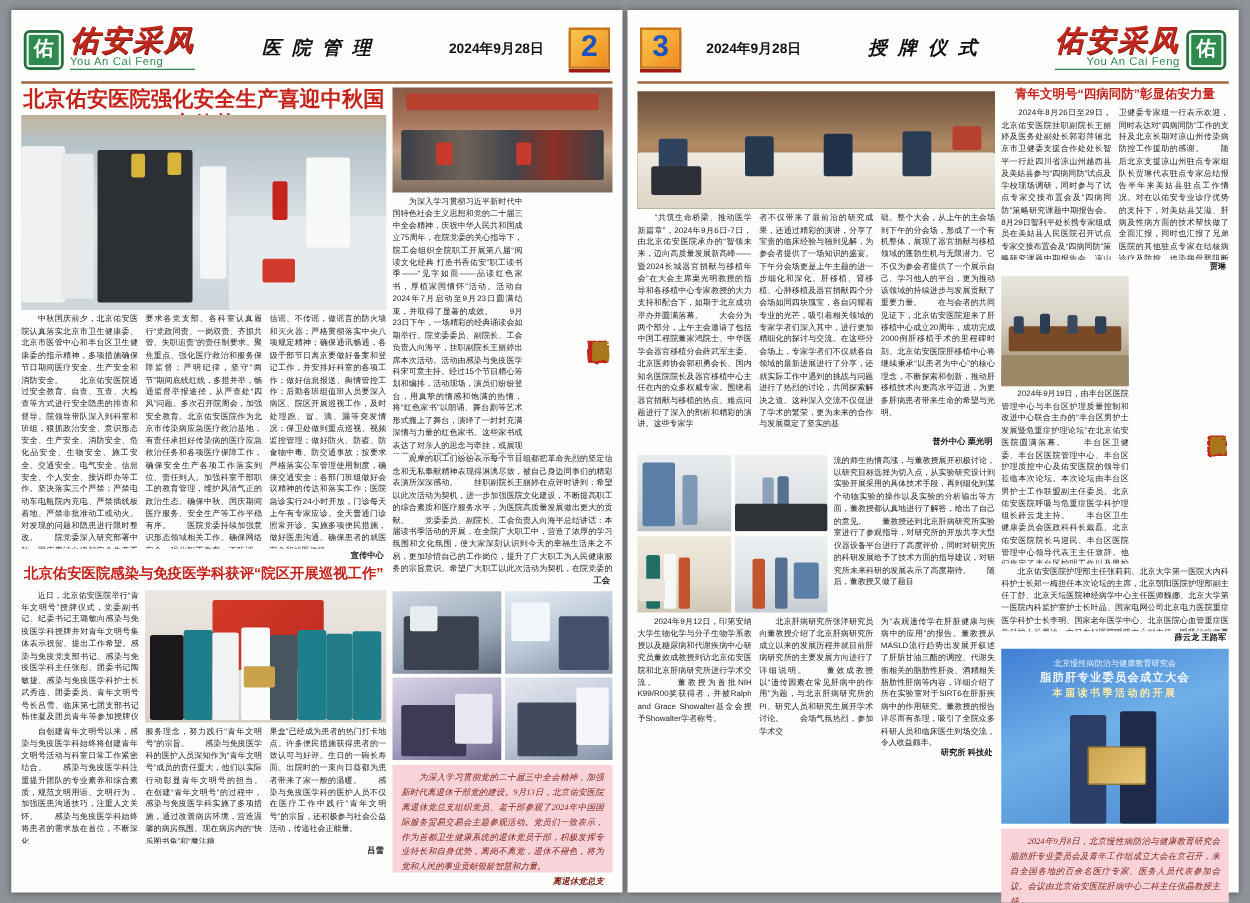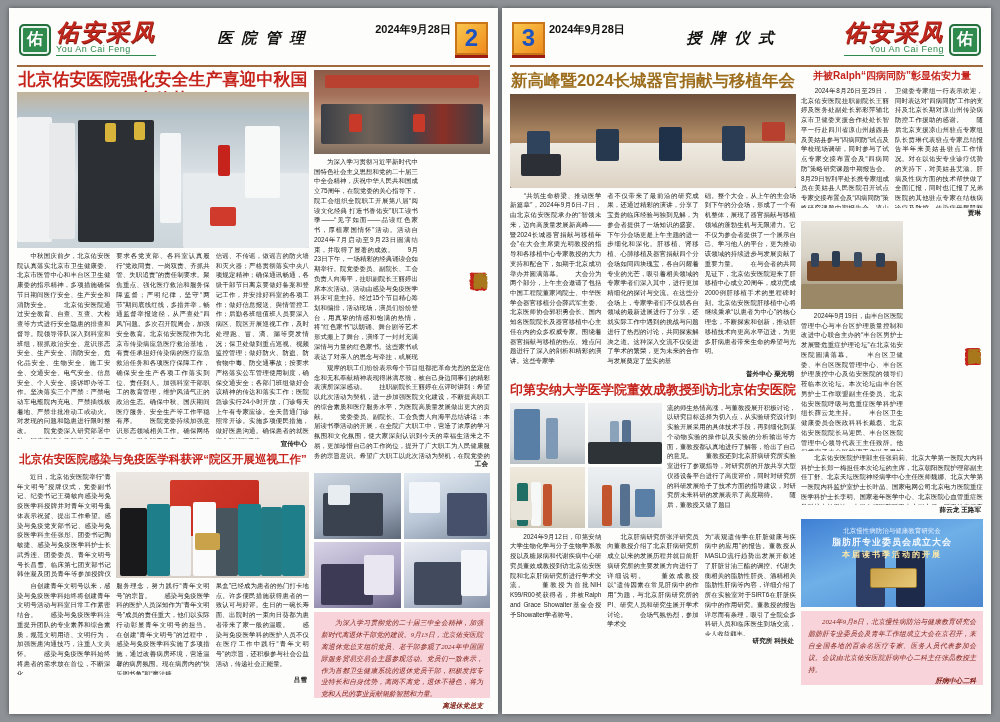--- a/index.html
+++ b/index.html
@@ -9,21 +9,21 @@
   .page.lp{left:9px}
   .page.rp{left:502px}
 
   
   .mh{height:54px;display:flex;align-items:center;justify-content:space-between;border-bottom:2px solid #a06a3c;padding:2px 2px 4px 2px;margin-bottom:3px}
   .brand{display:flex;align-items:flex-end;gap:5px}
   .seal{width:32px;height:32px;background:#2f8a4e;border:2px solid #256e3d;border-radius:5px;color:#fff;font-weight:bold;font-size:16px;display:flex;align-items:center;justify-content:center;box-shadow:inset 0 0 0 2px #e9f5ec}
   .bcn{color:#c0281e;font-weight:bold;font-size:23px;letter-spacing:2px;font-style:italic;line-height:1;text-shadow:.5px .5px 0 #7d160f}
   .ben{color:#2f8a4e;font-size:9px;border-bottom:1px solid #2f8a4e;padding-bottom:1px;letter-spacing:.5px}
   .sect{font-weight:bold;font-size:15px;letter-spacing:9px;color:#111;font-family:"Liberation Serif",serif;font-style:italic}
-  .mhr{display:flex;gap:4px}
+  .mhr{display:flex;align-items:center;gap:20px}
   .mdate{font-size:11px;font-weight:bold;color:#111}
   .pgbox{width:33px;height:33px;background:linear-gradient(135deg,#f9c64d,#f08c1d);border:2px solid #c9761a;display:flex;align-items:center;justify-content:center;color:#1d53c0;font-weight:bold;font-size:24px;box-shadow:0 3px 0 #9d1d12}
 
   
   .hl{color:#c5231c;font-weight:bold;text-align:center;line-height:1.15}
   .hl-gold{color:#9c6d1d;font-weight:bold;text-align:center;line-height:1.25}
   .vhl{writing-mode:vertical-rl;text-orientation:upright;display:flex;justify-content:center;gap:3px;padding:2px 0}
   .vhl .vgold{color:#a8781c;font-weight:bold}
   .vhl .vred{color:#c5231c;font-weight:bold}
 
@@ -186,41 +186,39 @@
       <div class="seal">
           <span>佑</span>
         </div>
     </div>
   </div>
 
   <div class="row">
 
     <div style="width:286px">
       <div class="hl-gold" style="font-size:16.5px">
-        <div>新高峰暨2024长城器官捐献与移植年会</div>
       </div>
       <div class="gap3"></div>
       <div class="ph" style="height:94px;background:linear-gradient(180deg,#6e4f3a 0,#8a6a4e 22%,#b08a64 45%,#7a5a40 100%)">
         <i style="left:0;top:52%;width:100%;height:48%;background:linear-gradient(180deg,#efeae2,#ddd3c4)"></i>
         <i style="left:6%;top:40%;width:8%;height:30%;background:#30435c"></i>
         <i style="left:30%;top:38%;width:8%;height:34%;background:#27394f"></i>
         <i style="left:52%;top:36%;width:8%;height:36%;background:#1f3148"></i>
         <i style="left:74%;top:34%;width:8%;height:38%;background:#2b3d54"></i>
         <i style="left:88%;top:30%;width:8%;height:20%;background:#b8402e"></i>
         <i style="left:4%;top:64%;width:14%;height:24%;background:#2d2f36"></i>
       </div>
       <div class="gap3"></div>
       <div class="cols" style="height:178px">
         <div class="bt">　　“共筑生命桥梁、推动医学新篇章”，2024年9月6日-7日，由北京佑安医院承办的“智领未来，迈向高质量发展新高峰——暨2024长城器官捐献与移植年会”在大会主席栗光明教授的指导和各移植中心专家教授的大力支持和配合下，如期于北京成功举办并圆满落幕。　　大会分为两个部分，上午主会邀请了包括中国工程院董家鸿院士、中华医学会器官移植分会薛武军主委、北京医师协会郭积勇会长、国内知名医院院长及器官移植中心主任在内的众多权威专家。围绕着器官捐献与移植的热点、难点问题进行了深入的剖析和精彩的演讲。这些专家学</div>
         <div class="bt">者不仅带来了最前沿的研究成果，还通过精彩的演讲，分享了宝贵的临床经验与独到见解，为参会者提供了一场知识的盛宴。　　下午分会场更是上午主题的进一步细化和深化。肝移植、肾移植、心肺移植及器官捐献四个分会场如同四块瑰宝，各自闪耀着专业的光芒，吸引着相关领域的专家学者们深入其中，进行更加精细化的探讨与交流。在这些分会场上，专家学者们不仅就各自领域的最新进展进行了分享，还就实际工作中遇到的挑战与问题进行了热烈的讨论，共同探索解决之道。这种深入交流不仅促进了学术的繁荣，更为未来的合作与发展奠定了坚实的基</div>
         <div class="bt">础。整个大会，从上午的主会场到下午的分会场，形成了一个有机整体，展现了器官捐献与移植领域的蓬勃生机与无限潜力。它不仅为参会者提供了一个展示自己、学习他人的平台，更为推动该领域的持续进步与发展贡献了重要力量。　　在与会者的共同见证下，北京佑安医院迎来了肝移植中心成立20周年，成功完成2000例肝移植手术的里程碑时刻。北京佑安医院肝移植中心将继续秉承“以患者为中心”的核心理念，不断探索和创新，推动肝移植技术向更高水平迈进，为更多肝病患者带来生命的希望与光明。</div>
       </div>
       <div class="sig">普外中心  栗光明</div>
       <div class="gap4"></div>
-      <div class="hl" style="font-size:13px;height:18px">印第安纳大学医学院董效成教授到访北京佑安医院</div>
       <div class="gap2"></div>
       <div class="row" style="height:126px">
         <div style="width:152px" class="grid2">
           <div class="ph" style="height:61px;background:linear-gradient(180deg,#e9ecee,#d5dadd 70%,#b9c1c6)">
             <i style="left:6%;top:10%;width:34%;height:84%;background:#5a7fa6"></i>
               <i style="left:48%;top:26%;width:16%;height:66%;background:#7d99b5"></i>
           </div>
           <div class="ph" style="height:61px;background:linear-gradient(180deg,#eef0f1,#dde1e4 65%,#c3cace)">
             <i style="left:30%;top:30%;width:12%;height:62%;background:#8aa3bb"></i>
               <i style="left:46%;top:28%;width:12%;height:64%;background:#55718f"></i>
@@ -243,21 +241,21 @@
       <div class="gap3"></div>
       <div class="cols" style="height:104px">
         <div class="bt">　　2024年9月12日，印第安纳大学生物化学与分子生物学系教授以及糖尿病和代谢疾病中心研究员董效成教授到访北京佑安医院和北京肝病研究所进行学术交流。　　董教授为首批NIH K99/R00奖获得者，并被Ralph and Grace Showalter基金会授予Showalter学者称号。</div>
         <div class="bt">　　北京肝病研究所张洋研究员向董教授介绍了北京肝病研究所成立以来的发展历程并就目前肝病研究所的主要发展方向进行了详细说明。　　董效成教授以“遗传因素在常见肝病中的作用”为题，与北京肝病研究所的PI、研究人员和研究生展开学术讨论。　　会场气氛热烈，参加学术交</div>
         <div class="bt">为“表观遗传学在肝脏健康与疾病中的应用”的报告。董教授从MASLD流行趋势出发展开叙述了肝脏甘油三酯的调控、代谢失衡相关的脂肪性肝炎、酒精相关脂肪性肝病等内容，详细介绍了所在实验室对于SIRT6在肝脏疾病中的作用研究。董教授的报告详尽而有条理，吸引了全院众多科研人员和临床医生到场交流，令人收益颇丰。</div>
       </div>
       <div class="sig">研究所  科技处</div>
     </div>
 
     <div style="width:182px">
-      <div class="hl" style="font-size:10px;height:14px">并被Ralph“四病同防”彰显佑安力量</div>
+      <div class="hl" style="font-size:10px;height:14px">青年文明号“四病同防”彰显佑安力量</div>
       <div class="gap2"></div>
       <div class="cols" style="height:122px">
         <div class="bt">　　2024年8月26日至29日，北京佑安医院挂职副院长王丽婷及医务处副处长郭彩萍辅北京市卫健委支援合作处处长智平一行赴四川省凉山州越西县及美姑县参与“四病同防”试点及学校现场调研，同时参与了试点专家交接布置会及“四病同防”策略研究课题中期报告会。　　8月29日智利平处长携专家组成员在美姑县人民医院召开试点专家交接布置会及“四病同防”策略研究课题中期报告会。凉山州及美姑县各领导对北京</div>
         <div class="bt">卫健委专家组一行表示欢迎，同时表达对“四病同防”工作的支持及北京长期对凉山州传染病防控工作援助的感谢。　　随后北京支援凉山州驻点专家组队长贾琳代表驻点专家总结报告半年来美姑县驻点工作情况。对在以佑安专业诊疗优势的支持下，对美姑县艾滋、肝病及性病方面的技术帮扶做了全面汇报，同时也汇报了兄弟医院的其他驻点专家在结核病诊疗及防控、传染病母婴阻断等方面的工作。</div>
       </div>
       <div class="sig">贾琳</div>
       <div class="gap3"></div>
       <div class="row" style="height:232px">
         <div style="width:102px">
           <div class="ph" style="height:88px;background:linear-gradient(180deg,#e8e4dc 0,#d8d2c6 40%,#b5a890 70%,#8d7c62 100%)">
@@ -273,21 +271,21 @@
           <div class="bt" style="height:140px">　　2024年9月19日，由丰台区医院管理中心与丰台区护理质量控制和改进中心联合主办的“丰台区男护士发展暨危重症护理论坛”在北京佑安医院圆满落幕。　　丰台区卫健委、丰台区医院管理中心、丰台区护理质控中心及佑安医院的领导们莅临本次论坛。本次论坛由丰台区男护士工作联盟副主任委员、北京佑安医院呼吸与危重症医学科护理组长薛云龙主持。　　丰台区卫生健康委员会医政科科长戴磊、北京佑安医院院长马迎民、丰台区医院管理中心领导代表王主任致辞。他们肯定了丰台区护理工作以及男护士在护理队伍中的优势和作用。</div>
         </div>
         <div class="vhl" style="flex:1">
           <span class="vred" style="font-size:15.5px">男护士发展暨危重症护理论坛</span>
           <span class="vgold" style="font-size:13px">北京佑安医院承办丰台区</span>
         </div>
       </div>
       <div class="bt" style="height:52px">　　北京佑安医院护理部主任张莉莉、北京大学第一医院大内科科护士长郑一梅担任本次论坛的主席，北京朝阳医院护理部副主任丁舒、北京天坛医院神经病学中心主任医师魏娜、北京大学第一医院内科监护室护士长叶晶、国家电网公司北京电力医院重症医学科护士长李明、国家老年医学中心、北京医院心血管重症医学科护士长果迪、中日友好医院呼吸中心副主任、呼吸治疗师夏金根分别作了报告。　　丰台区护理质量改进与控制中心主任戴晖高度评价了本次论坛对于推动丰台区护理工作特别是危重症护理领域发展的重要性。</div>
       <div class="sig">薛云龙  王路军</div>
       <div class="gap4"></div>
-      <div class="ph plq" style="height:88px">
+      <div class="ph plq" style="height:140px">
         <i style="left:30%;top:38%;width:16%;height:62%;background:#2c3e66"></i>
         <i style="left:52%;top:36%;width:16%;height:64%;background:#1e2a4a"></i>
         <i style="left:38%;top:56%;width:26%;height:22%;background:linear-gradient(135deg,#caa24a,#e7c878);border:1px solid #9a7a2e"></i>
         <div class="t1">北京慢性病防治与健康教育研究会</div>
         <div class="t2">脂肪肝专业委员会成立大会</div>
         <div class="t3">本届读书季活动的开展</div>
       </div>
       <div class="gap4"></div>
       <div class="pink" style="height:74px">
         <span>　　2024年9月8日，北京慢性病防治与健康教育研究会脂肪肝专业委员会及青年工作组成立大会在京召开，来自全国各地的百余名医疗专家、医务人员代表参加会议。会议由北京佑安医院肝病中心二科主任张晶教授主持。</span>

